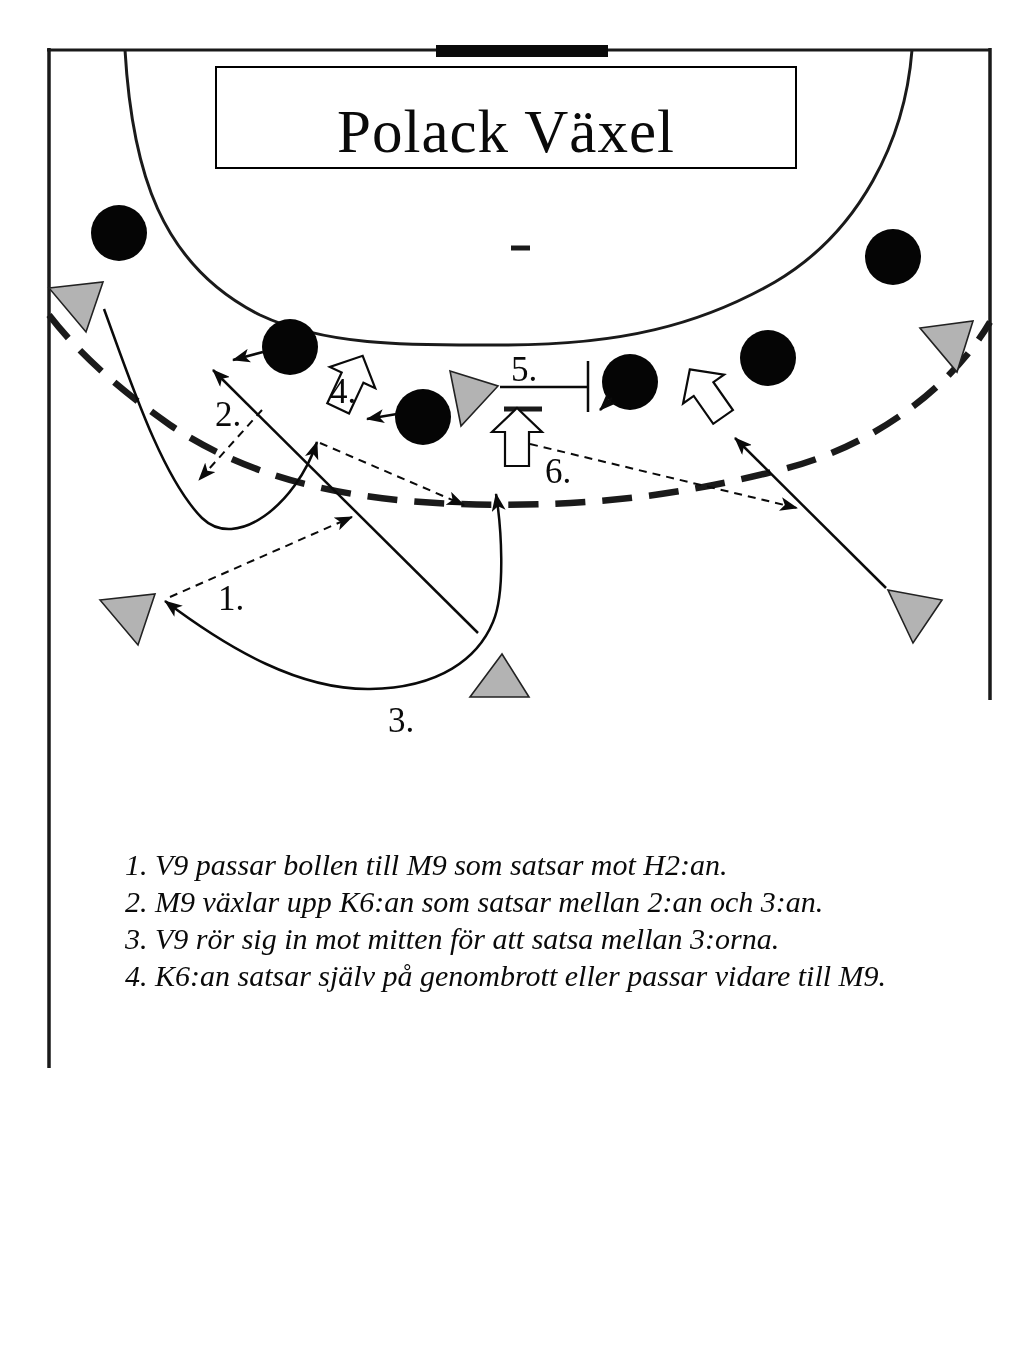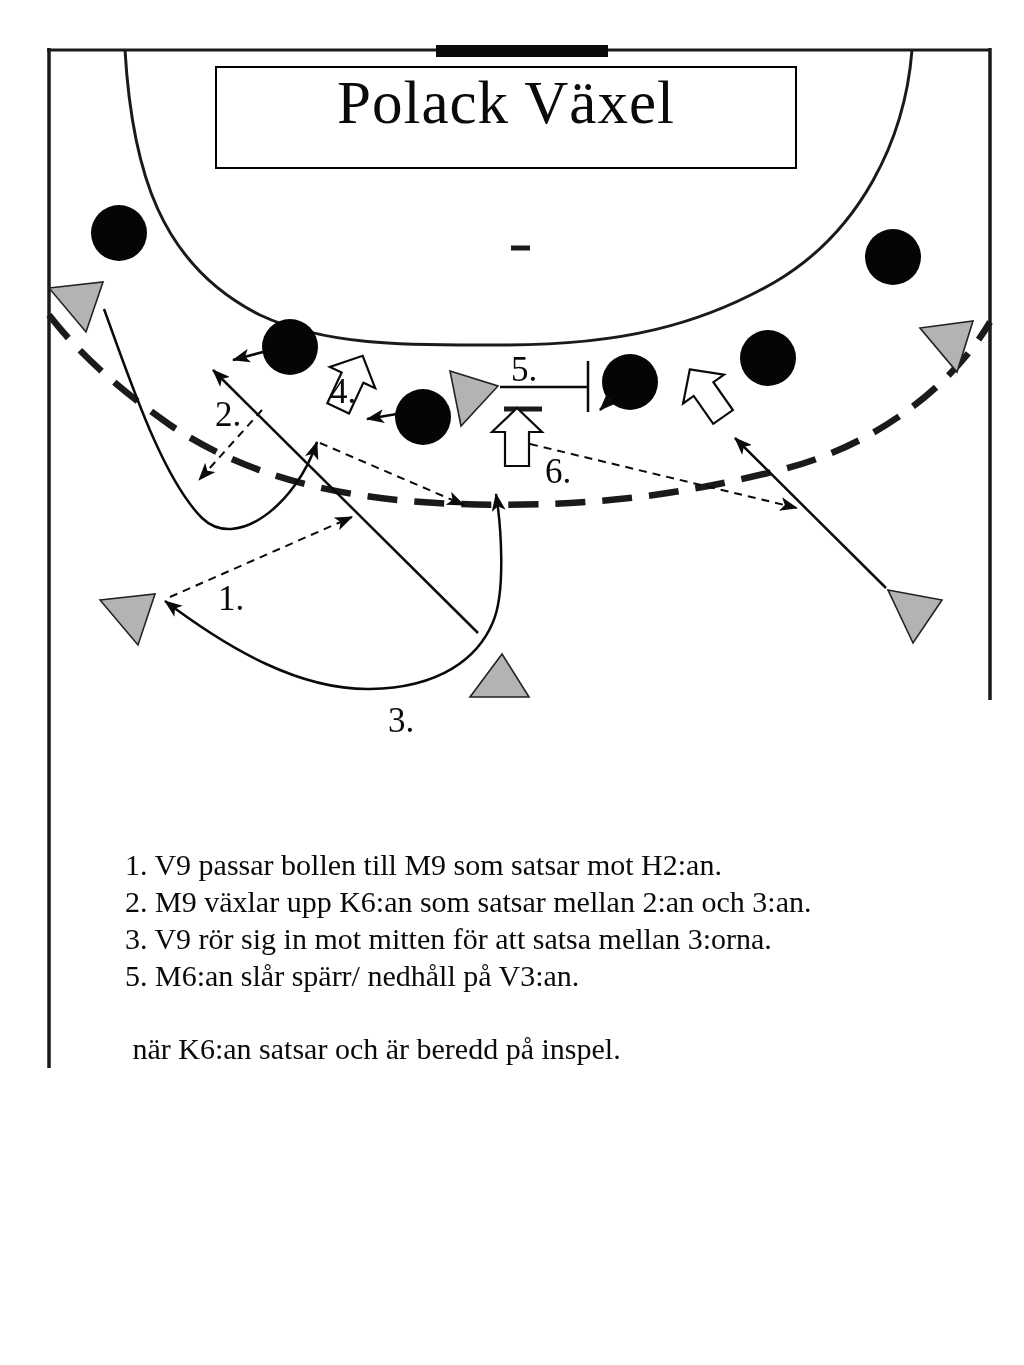--- a/index.html
+++ b/index.html
@@ -1,22 +1,22 @@
 <!DOCTYPE html>
 <html><head>
 <meta charset="utf-8">
 <style>
   html,body{margin:0;padding:0;background:#fff;}
   .page{position:relative;width:1024px;height:1365px;background:#ffffff;overflow:hidden;
         font-family:"Liberation Serif", serif;}
   .diagram-svg{position:absolute;left:0;top:0;}
   .title-box{position:absolute;left:215px;top:66px;width:578px;height:99px;
-             border:2px solid #000;background:#fff;display:flex;align-items:flex-start;justify-content:center;}
+             border:2px solid #000;background:#fff;display:flex;align-items:flex-end;justify-content:center;}
   .title-text{font-size:61px;color:#0a0a0a;letter-spacing:1px;}
-  .instructions{position:absolute;left:125px;top:846px;width:870px;font-size:30px;color:#0a0a0a;}
+  .instructions{position:absolute;left:125px;top:846px;width:870px;font-size:30px;color:#0a0a0a;font-style:italic;}
   .tline{height:37px;line-height:37px;white-space:pre;}
   .tline.bold{font-weight:bold;}
   .tspacer{height:36px;}
   .steplabel{font-family:"Liberation Serif", serif;font-size:35px;fill:#0a0a0a;}
 </style>
 </head>
 <body>
 
 <div class="page">
 
@@ -101,18 +101,17 @@
   </svg>
 
   <div class="title-box">
     <span class="title-text">Polack Växel</span>
   </div>
 
   <div class="instructions">
     <div class="tline">1. V9 passar bollen till M9 som satsar mot H2:an.</div>
     <div class="tline">2. M9 växlar upp K6:an som satsar mellan 2:an och 3:an.</div>
     <div class="tline">3. V9 rör sig in mot mitten för att satsa mellan 3:orna.</div>
-    <div class="tline">5. M6:an slår spärr/ nedhåll på V3:an.</div>
+    <div class="tline">4. K6:an satsar själv på genombrott eller passar vidare till M9.</div>
     <div class="tspacer"></div>
-    <div class="tline"> när K6:an satsar och är beredd på inspel.</div>
   </div>
 
 </div>
 
 </body></html>

